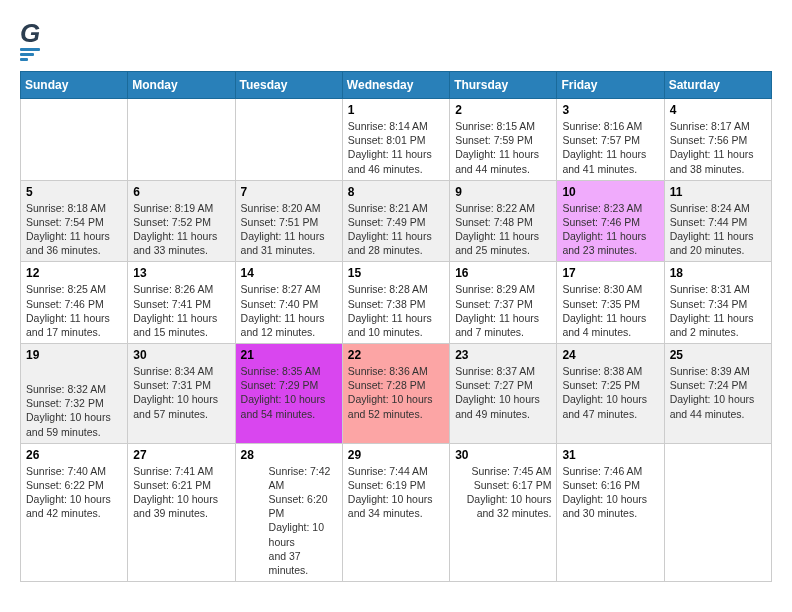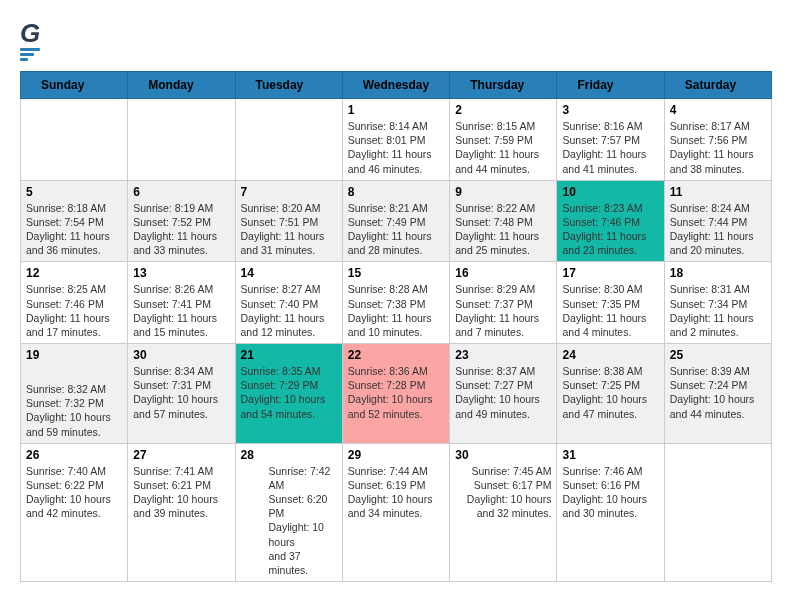--- a/index.html
+++ b/index.html
@@ -28,22 +28,22 @@
       font-size: 14px;
       color: #555;
     }
     .calendar {
       width: 100%;
       border-collapse: collapse;
       font-size: 11px;
     }
     .calendar th {
       background: #2980b9;
-      color: #000000;
-      padding: 6px 20px;
+      color: #ffffff;
+      padding: 6px 4px;
       text-align: left;
       font-size: 12px;
       font-weight: bold;
       border: 1px solid #1a6a9a;
     }
     .calendar td {
       border: 1px solid #ccc;
       vertical-align: top;
       padding: 4px 5px;
       width: calc(100% / 7);
@@ -189,21 +189,21 @@
 Daylight: 11 hours
 and 28 minutes.</div>
         </td>
         <td style="background: rgb(240, 240, 240);">
           <span class="day-num">9</span>
           <div class="day-info" style="white-space: pre-line;">Sunrise: 8:22 AM
 Sunset: 7:48 PM
 Daylight: 11 hours
 and 25 minutes.</div>
         </td>
-        <td style="background: #14b8a6;">
+        <td style="background: #f0abfc;">
           <span class="day-num">10</span>
           <div class="day-info" style="white-space: pre-line;">Sunrise: 8:23 AM
 Sunset: 7:46 PM
 Daylight: 11 hours
 and 23 minutes.</div>
         </td>
         <td style="background: rgb(240, 240, 240);">
           <span class="day-num">11</span>
           <div class="day-info" style="white-space: pre-line;">Sunrise: 8:24 AM
 Sunset: 7:44 PM
@@ -270,21 +270,21 @@
 Daylight: 10 hours
 and 59 minutes.</div>
         </td>
         <td style="background: rgb(240, 240, 240);">
           <span class="day-num">30</span>
           <div class="day-info" style="white-space: pre-line;">Sunrise: 8:34 AM
 Sunset: 7:31 PM
 Daylight: 10 hours
 and 57 minutes.</div>
         </td>
-        <td style="background: #14b8a6;">
+        <td style="background: #d946ef;">
           <span class="day-num">21</span>
           <div class="day-info" style="white-space: pre-line;">Sunrise: 8:35 AM
 Sunset: 7:29 PM
 Daylight: 10 hours
 and 54 minutes.</div>
         </td>
         <td style="background: #fca5a5;">
           <span class="day-num">22</span>
           <div class="day-info" style="white-space: pre-line;">Sunrise: 8:36 AM
 Sunset: 7:28 PM

